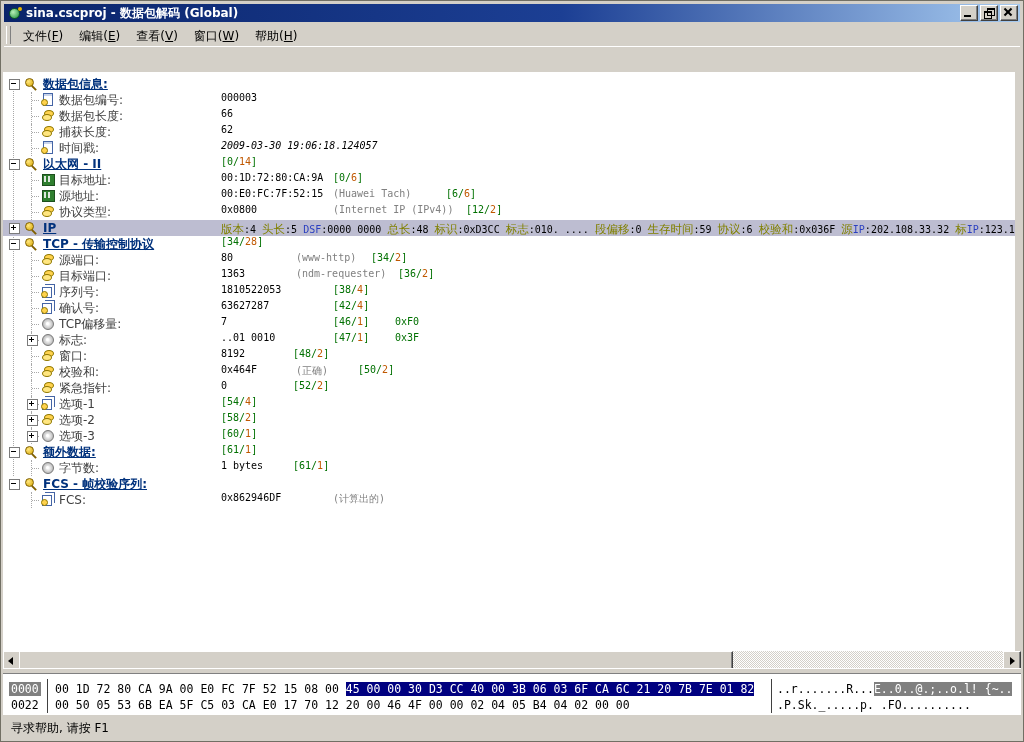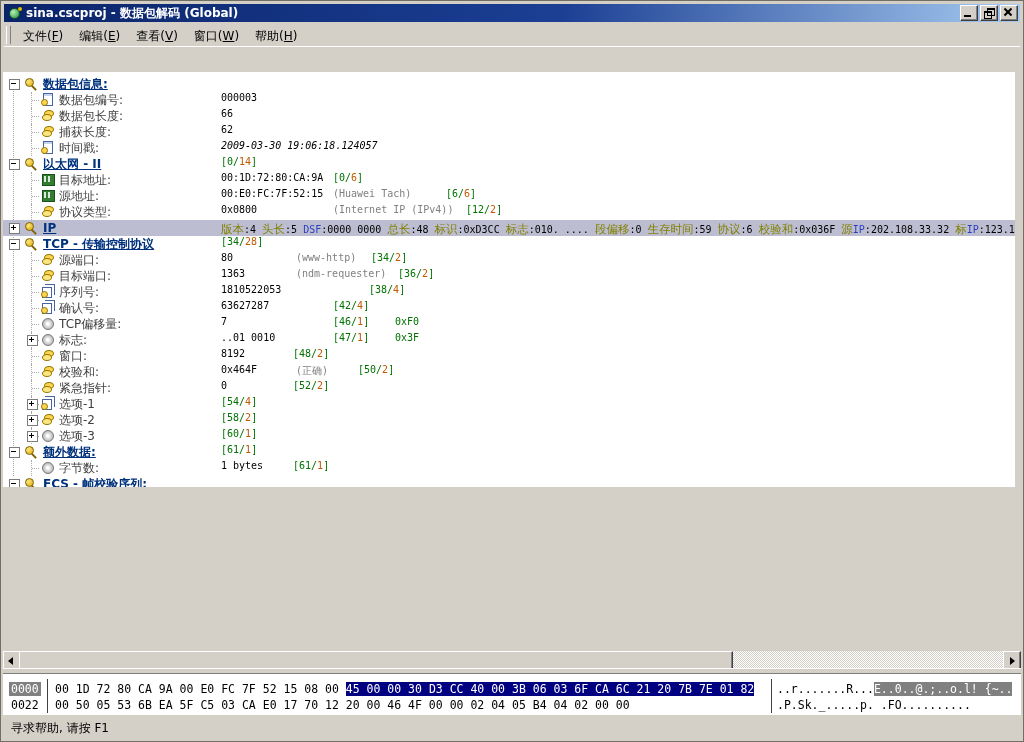--- a/index.html
+++ b/index.html
@@ -42,21 +42,21 @@
   .nav-fwd .arrow{left:7px;border-left:6px solid #fff;}
   .tool-btn{position:absolute;top:2px;width:23px;height:22px;display:flex;align-items:center;justify-content:center;}
   .tool-btn.toggled{border:1px solid #33508c;background:#e4eaf8;}
   .mini-page{width:11px;height:14px;background:#fff;border:1px solid #3a5a9c;position:relative;}
   .mini-page::before{content:"";position:absolute;left:2px;top:3px;width:6px;height:1px;background:#8090b0;box-shadow:0 3px 0 #8090b0,0 6px 0 #8090b0;}
   .mini-6a{font:bold 10px "DejaVu Sans Mono","Liberation Mono",monospace;color:#2244aa;}
   .mini-cols{width:14px;height:14px;display:flex;gap:2px;}
   .mini-cols span{flex:1;background:#fff;border:1px solid #3a5a9c;}
 
   
-  .tree{position:absolute;top:71px;left:2px;right:8px;height:415px;background:#fff;overflow:hidden;}
+  .tree{position:absolute;top:71px;left:2px;right:8px;height:579px;background:#fff;overflow:hidden;}
   .root-guide{position:absolute;left:10px;top:12px;height:392px;border-left:1px dotted #a8a8a8;}
   .trow{position:absolute;left:0;right:0;height:16px;}
   .trow.sel{background:#bdbdd1;}
   .trow.child::before{content:"";position:absolute;left:29px;top:8px;width:7px;border-top:1px dotted #a8a8a8;}
   .guide{position:absolute;left:28px;top:0;height:16px;border-left:1px dotted #a8a8a8;}
   .expander{position:absolute;width:9px;height:9px;top:3px;background:#fff;border:1px solid #7b7b7b;z-index:2;}
   .expander::before{content:"";position:absolute;left:1px;top:3px;width:5px;height:1px;background:#000;}
   .expander.plus::after{content:"";position:absolute;left:3px;top:1px;width:1px;height:5px;background:#000;}
   .ticon{position:absolute;top:1px;width:14px;height:13px;z-index:1;}
   .pin-icon::before{content:"";position:absolute;left:2px;top:1px;width:7px;height:7px;background:radial-gradient(circle at 35% 35%,#ffe680,#d8a800);border:1px solid #806000;border-radius:50%;}
@@ -216,21 +216,21 @@
         <span class="child-label" style="left: 56px;">目标端口:</span>
         <span class="col" style="left: 218px;">1363</span>
         <span class="col gray" style="left: 293px;">(ndm-requester)</span>
         <span class="col rng" style="left: 395px;"><span class="g">[36/</span><span class="o">2</span><span class="g">]</span></span>
       </div>
       <div class="trow child" style="top: 212px;">
         <span class="guide"></span>
         <span class="ticon pages-icon" style="left: 38px;"></span>
         <span class="child-label" style="left: 56px;">序列号:</span>
         <span class="col" style="left: 218px;">1810522053</span>
-        <span class="col rng" style="left: 330px; margin-left: 36px;"><span class="g">[38/</span><span class="o">4</span><span class="g">]</span></span>
+        <span class="col rng" style="left: 330px;"><span class="g">[38/</span><span class="o">4</span><span class="g">]</span></span>
       </div>
       <div class="trow child" style="top: 228px;">
         <span class="guide"></span>
         <span class="ticon pages-icon" style="left: 38px;"></span>
         <span class="child-label" style="left: 56px;">确认号:</span>
         <span class="col" style="left: 218px;">63627287</span>
         <span class="col rng" style="left: 330px;"><span class="g">[42/</span><span class="o">4</span><span class="g">]</span></span>
       </div>
       <div class="trow child" style="top: 244px;">
         <span class="guide"></span>

